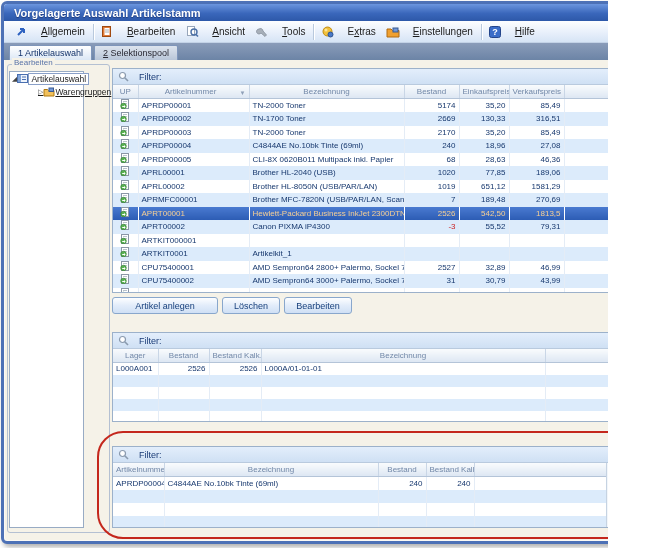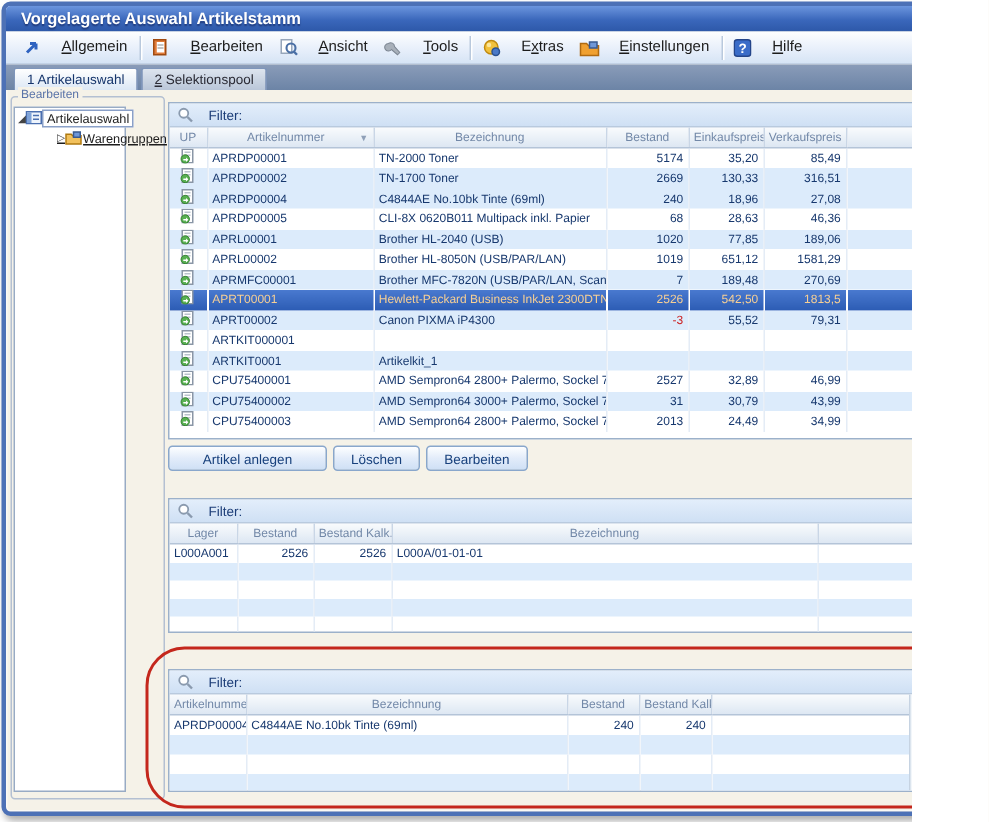--- a/index.html
+++ b/index.html
@@ -235,20 +235,35 @@
                   <circle cx="3.5" cy="7" r="2.8" fill="#59b052" stroke="#2e7d2a" stroke-width=".6"></circle>
                   <path d="M2.2 7 h1.8 v-1 l1.6 1.5 -1.6 1.5 v-1 h-1.8 z" fill="#fff"></path>
                 </svg></td>
               <td>APRDP00002</td>
               <td>TN-1700 Toner</td>
               <td class="num">2669</td>
               <td class="num">130,33</td>
               <td class="num">316,51</td>
               <td></td>
             </tr>
+            <tr>
+              <td class="c-icon"><svg width="10" height="10">
+                  <rect x="1.5" y="0.5" width="7" height="9" fill="#fff" stroke="#8a96a6"></rect>
+                  <line x1="3" y1="2.5" x2="7" y2="2.5" stroke="#b9c2cc"></line>
+                  <line x1="3" y1="4.5" x2="7" y2="4.5" stroke="#b9c2cc"></line>
+                  <circle cx="3.5" cy="7" r="2.8" fill="#59b052" stroke="#2e7d2a" stroke-width=".6"></circle>
+                  <path d="M2.2 7 h1.8 v-1 l1.6 1.5 -1.6 1.5 v-1 h-1.8 z" fill="#fff"></path>
+                </svg></td>
+              <td>APRDP00003</td>
+              <td>TN-2000 Toner</td>
+              <td class="num">2170</td>
+              <td class="num">35,20</td>
+              <td class="num">85,49</td>
+              <td></td>
+            </tr>
             <tr class="alt">
               <td class="c-icon"><svg width="10" height="10">
                   <rect x="1.5" y="0.5" width="7" height="9" fill="#fff" stroke="#8a96a6"></rect>
                   <line x1="3" y1="2.5" x2="7" y2="2.5" stroke="#b9c2cc"></line>
                   <line x1="3" y1="4.5" x2="7" y2="4.5" stroke="#b9c2cc"></line>
                   <circle cx="3.5" cy="7" r="2.8" fill="#59b052" stroke="#2e7d2a" stroke-width=".6"></circle>
                   <path d="M2.2 7 h1.8 v-1 l1.6 1.5 -1.6 1.5 v-1 h-1.8 z" fill="#fff"></path>
                 </svg></td>
               <td>APRDP00004</td>
               <td>C4844AE No.10bk Tinte (69ml)</td>

